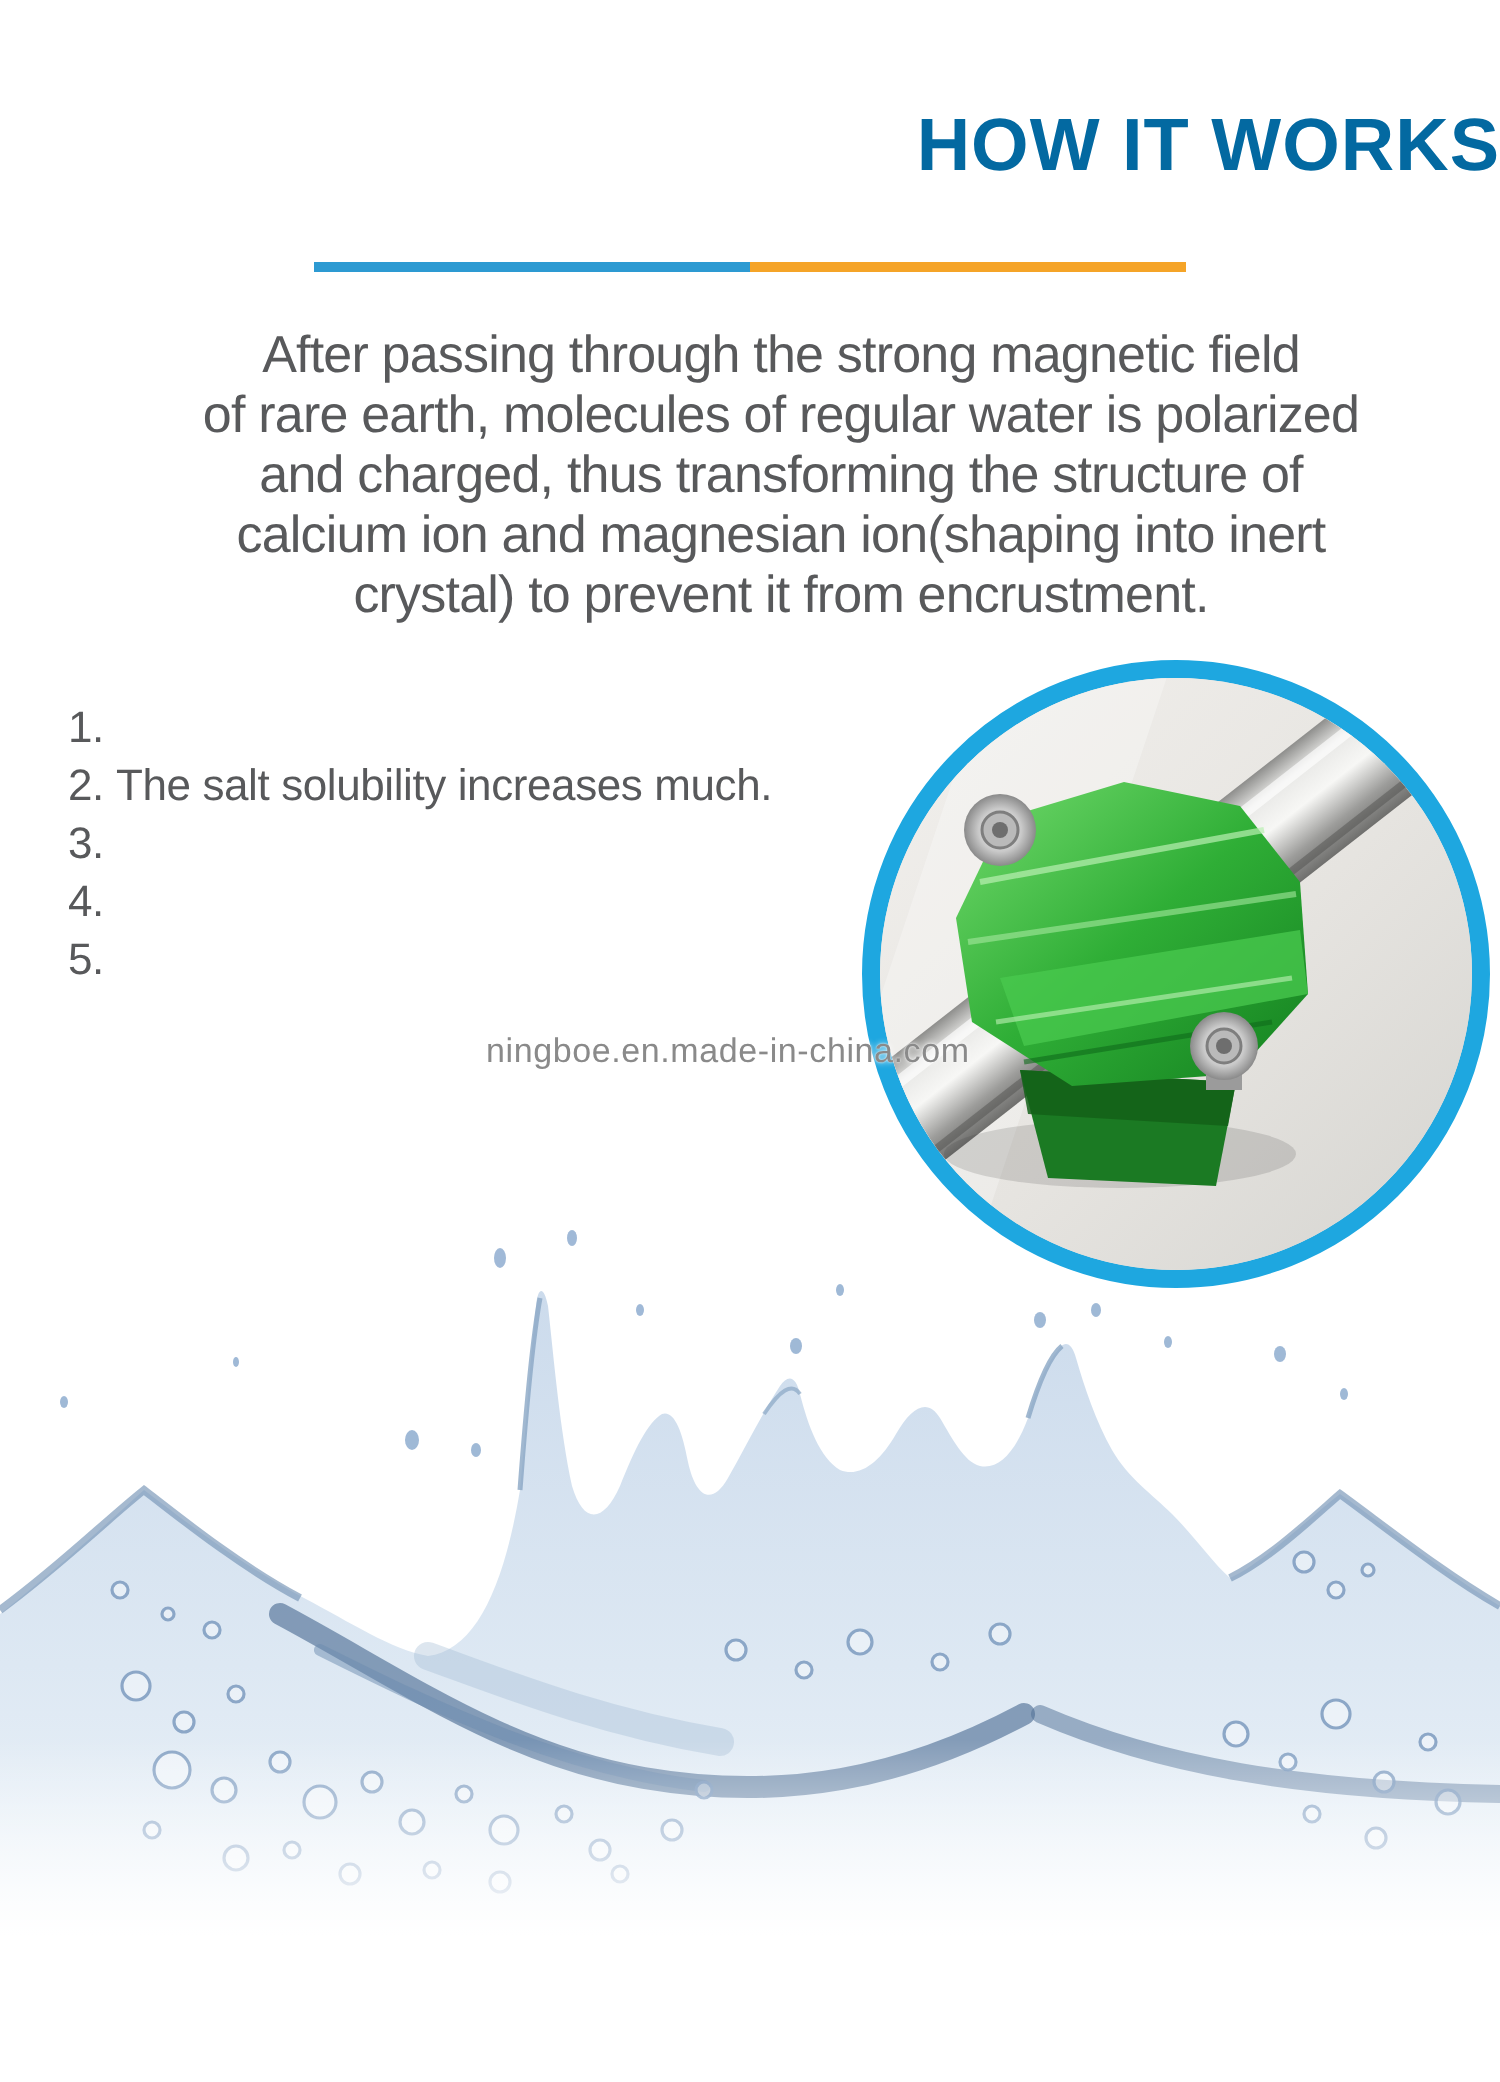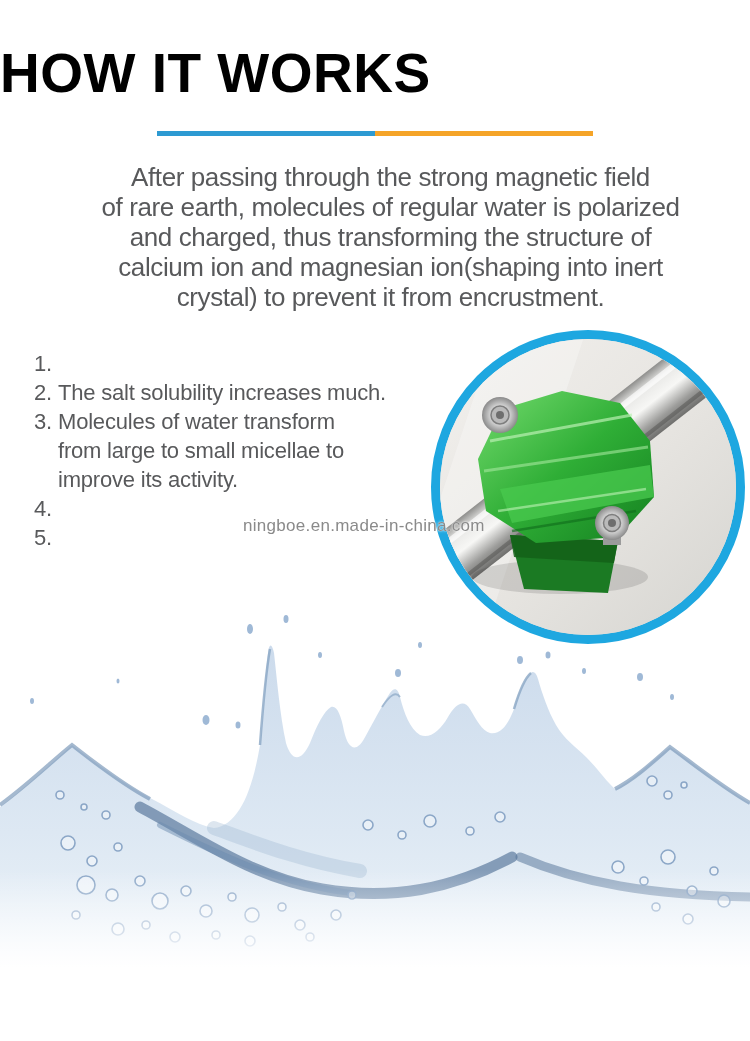--- a/index.html
+++ b/index.html
@@ -2,22 +2,22 @@
 <html><head>
 <meta charset="utf-8">
 <style>
   html,body{margin:0;padding:0;}
   body{
     width:750px;height:1041px;position:relative;background:#ffffff;
     font-family:"Liberation Sans", sans-serif;overflow:hidden;
   }
   .page-title{
     position:absolute;top:44px;left:0;width:750px;margin:0;
-    text-align:left;font-size:55px;line-height:58px;font-weight:800;
-    letter-spacing:0.5px;color:#000000;
+    text-align:right;font-size:37px;line-height:58px;font-weight:800;
+    letter-spacing:0.5px;color:#0369a1;
   }
   .divider{
     position:absolute;top:131px;left:157px;width:436px;height:5px;display:flex;
   }
   .divider .seg{flex:1;height:5px;}
   .intro{
     position:absolute;top:162px;left:38px;width:705px;
     font-size:26px;line-height:30px;letter-spacing:-0.4px;
     color:#58595b;white-space:pre-line;text-align:center;
   }
@@ -66,23 +66,20 @@
   <div class="items">
     <div class="item">
       <span class="num">1.</span>
     </div>
     <div class="item">
       <span class="num">2.</span>
       <span class="txt">The salt solubility increases much.</span>
     </div>
     <div class="item">
       <span class="num">3.</span>
-      <span class="txt">Molecules of water transform
-from large to small micellae to
-improve its activity.</span>
     </div>
     <div class="item">
       <span class="num">4.</span>
     </div>
     <div class="item">
       <span class="num">5.</span>
     </div>
   </div>
 </div>
 

